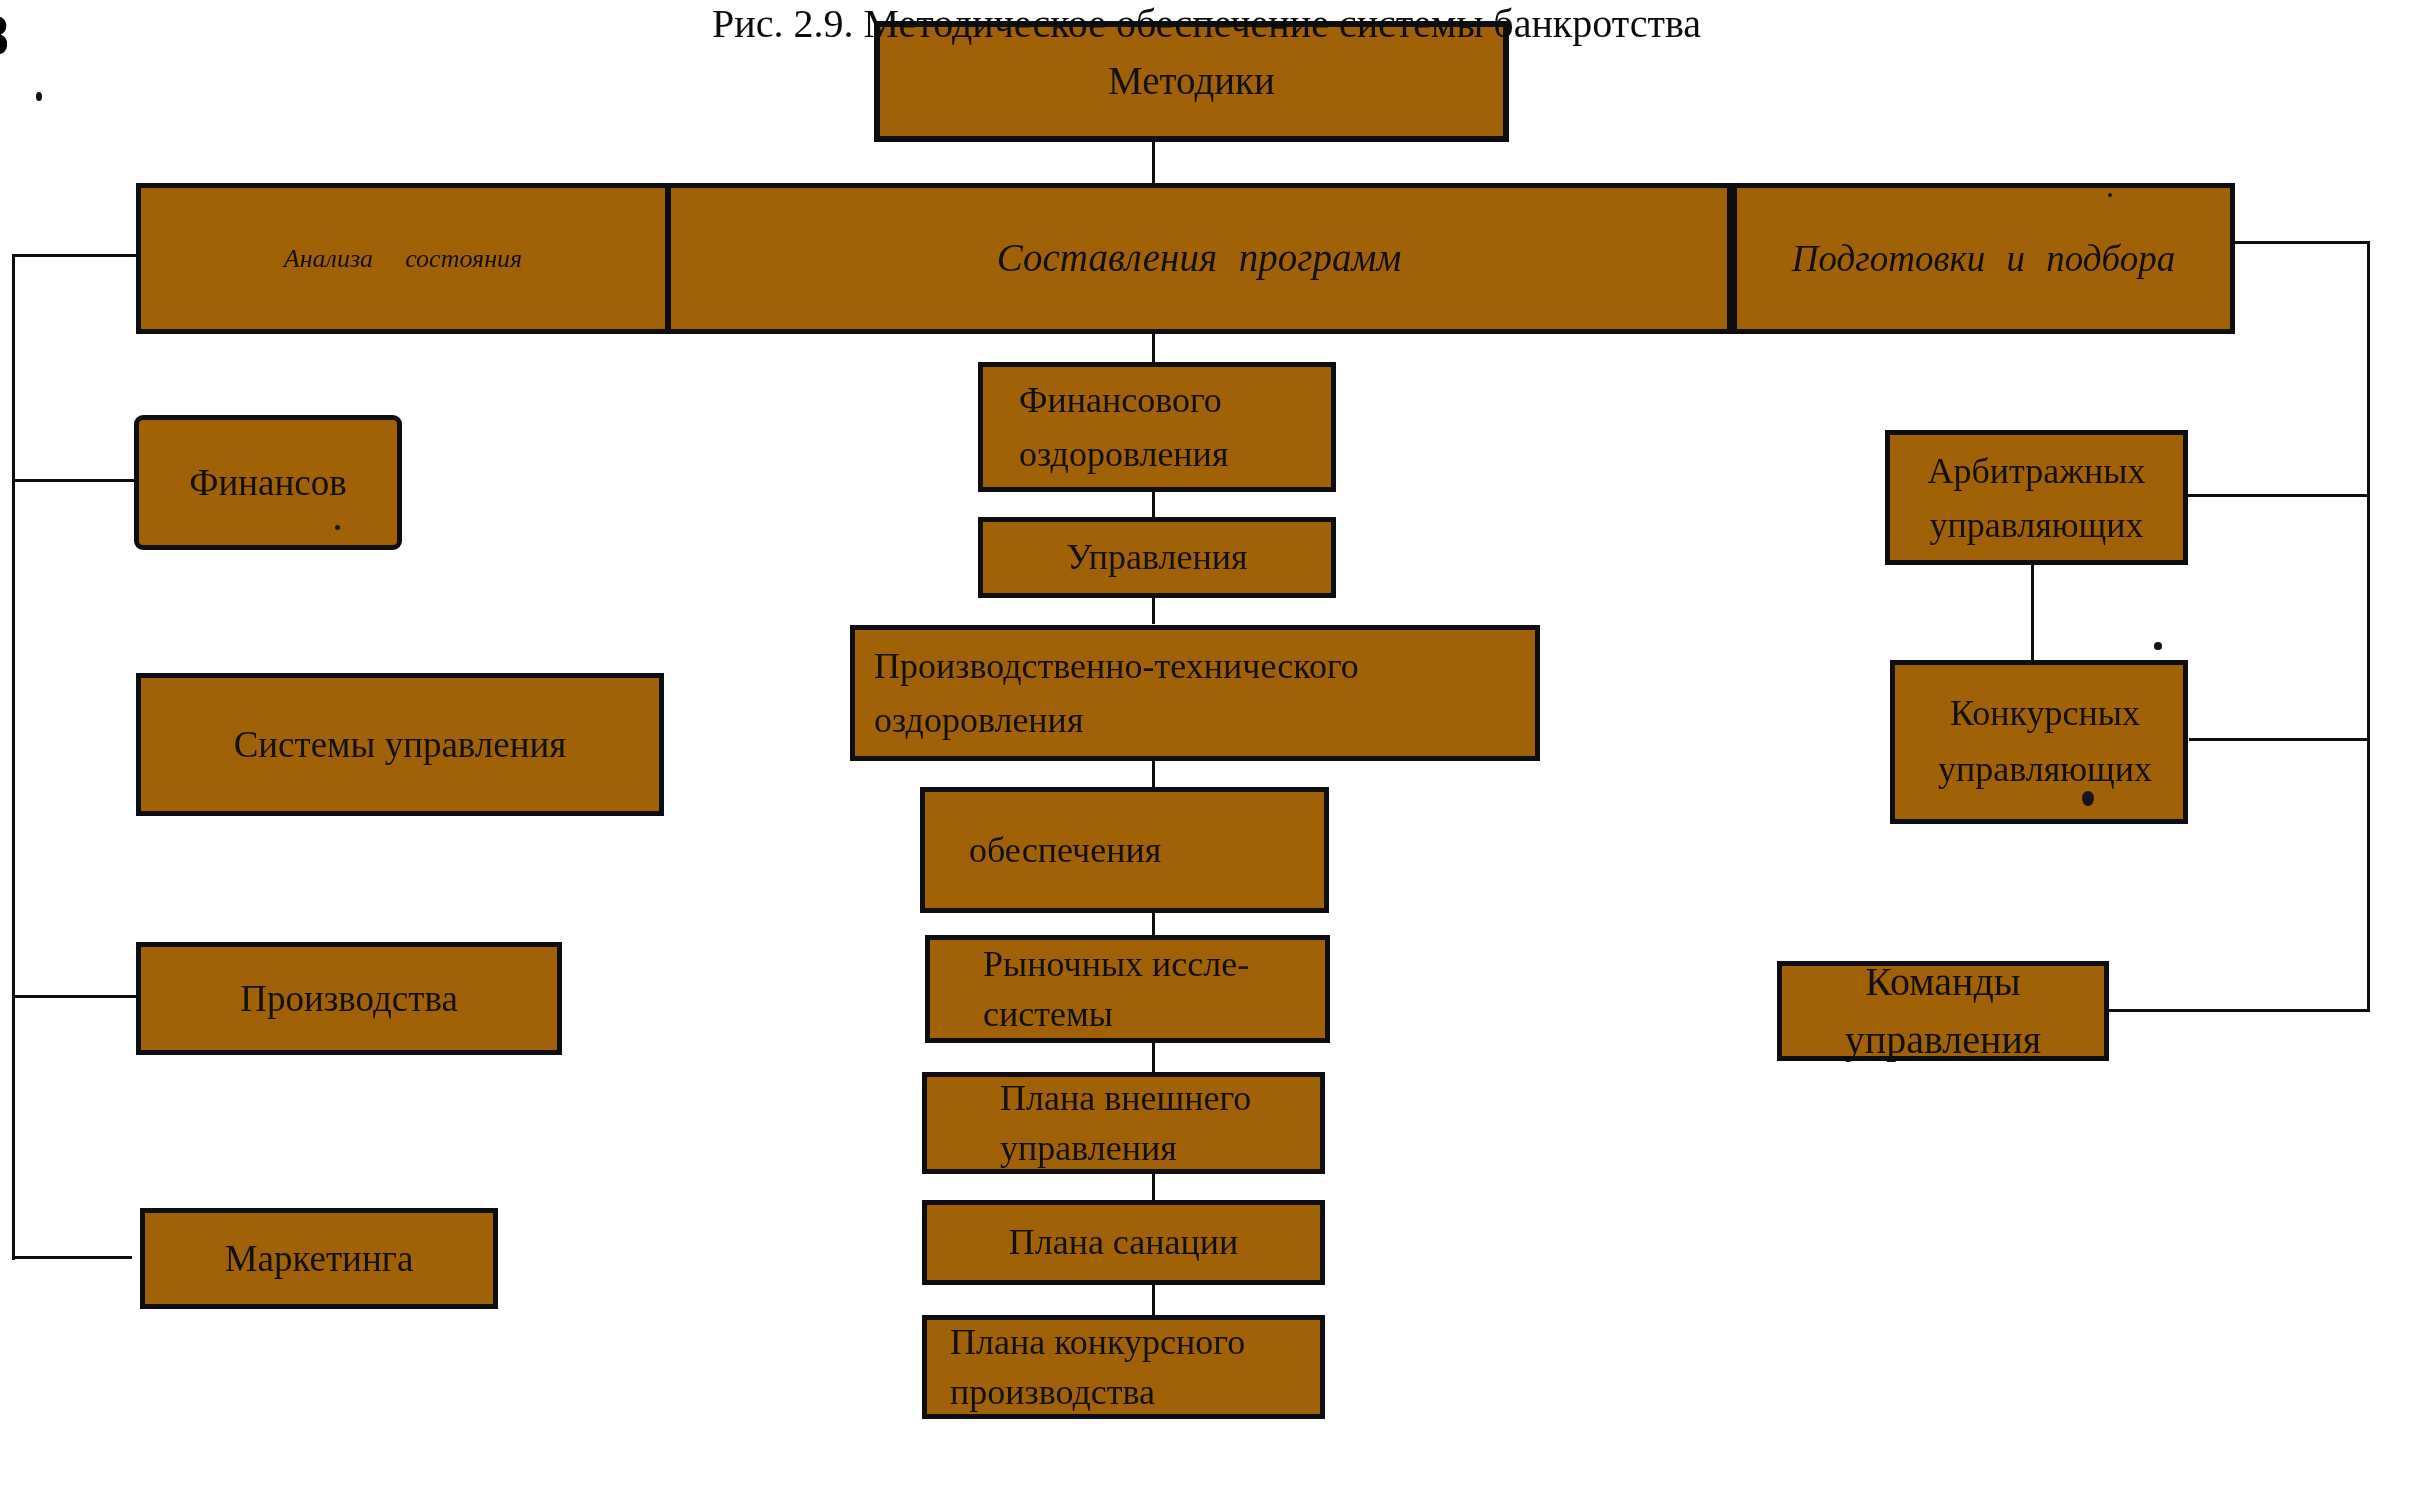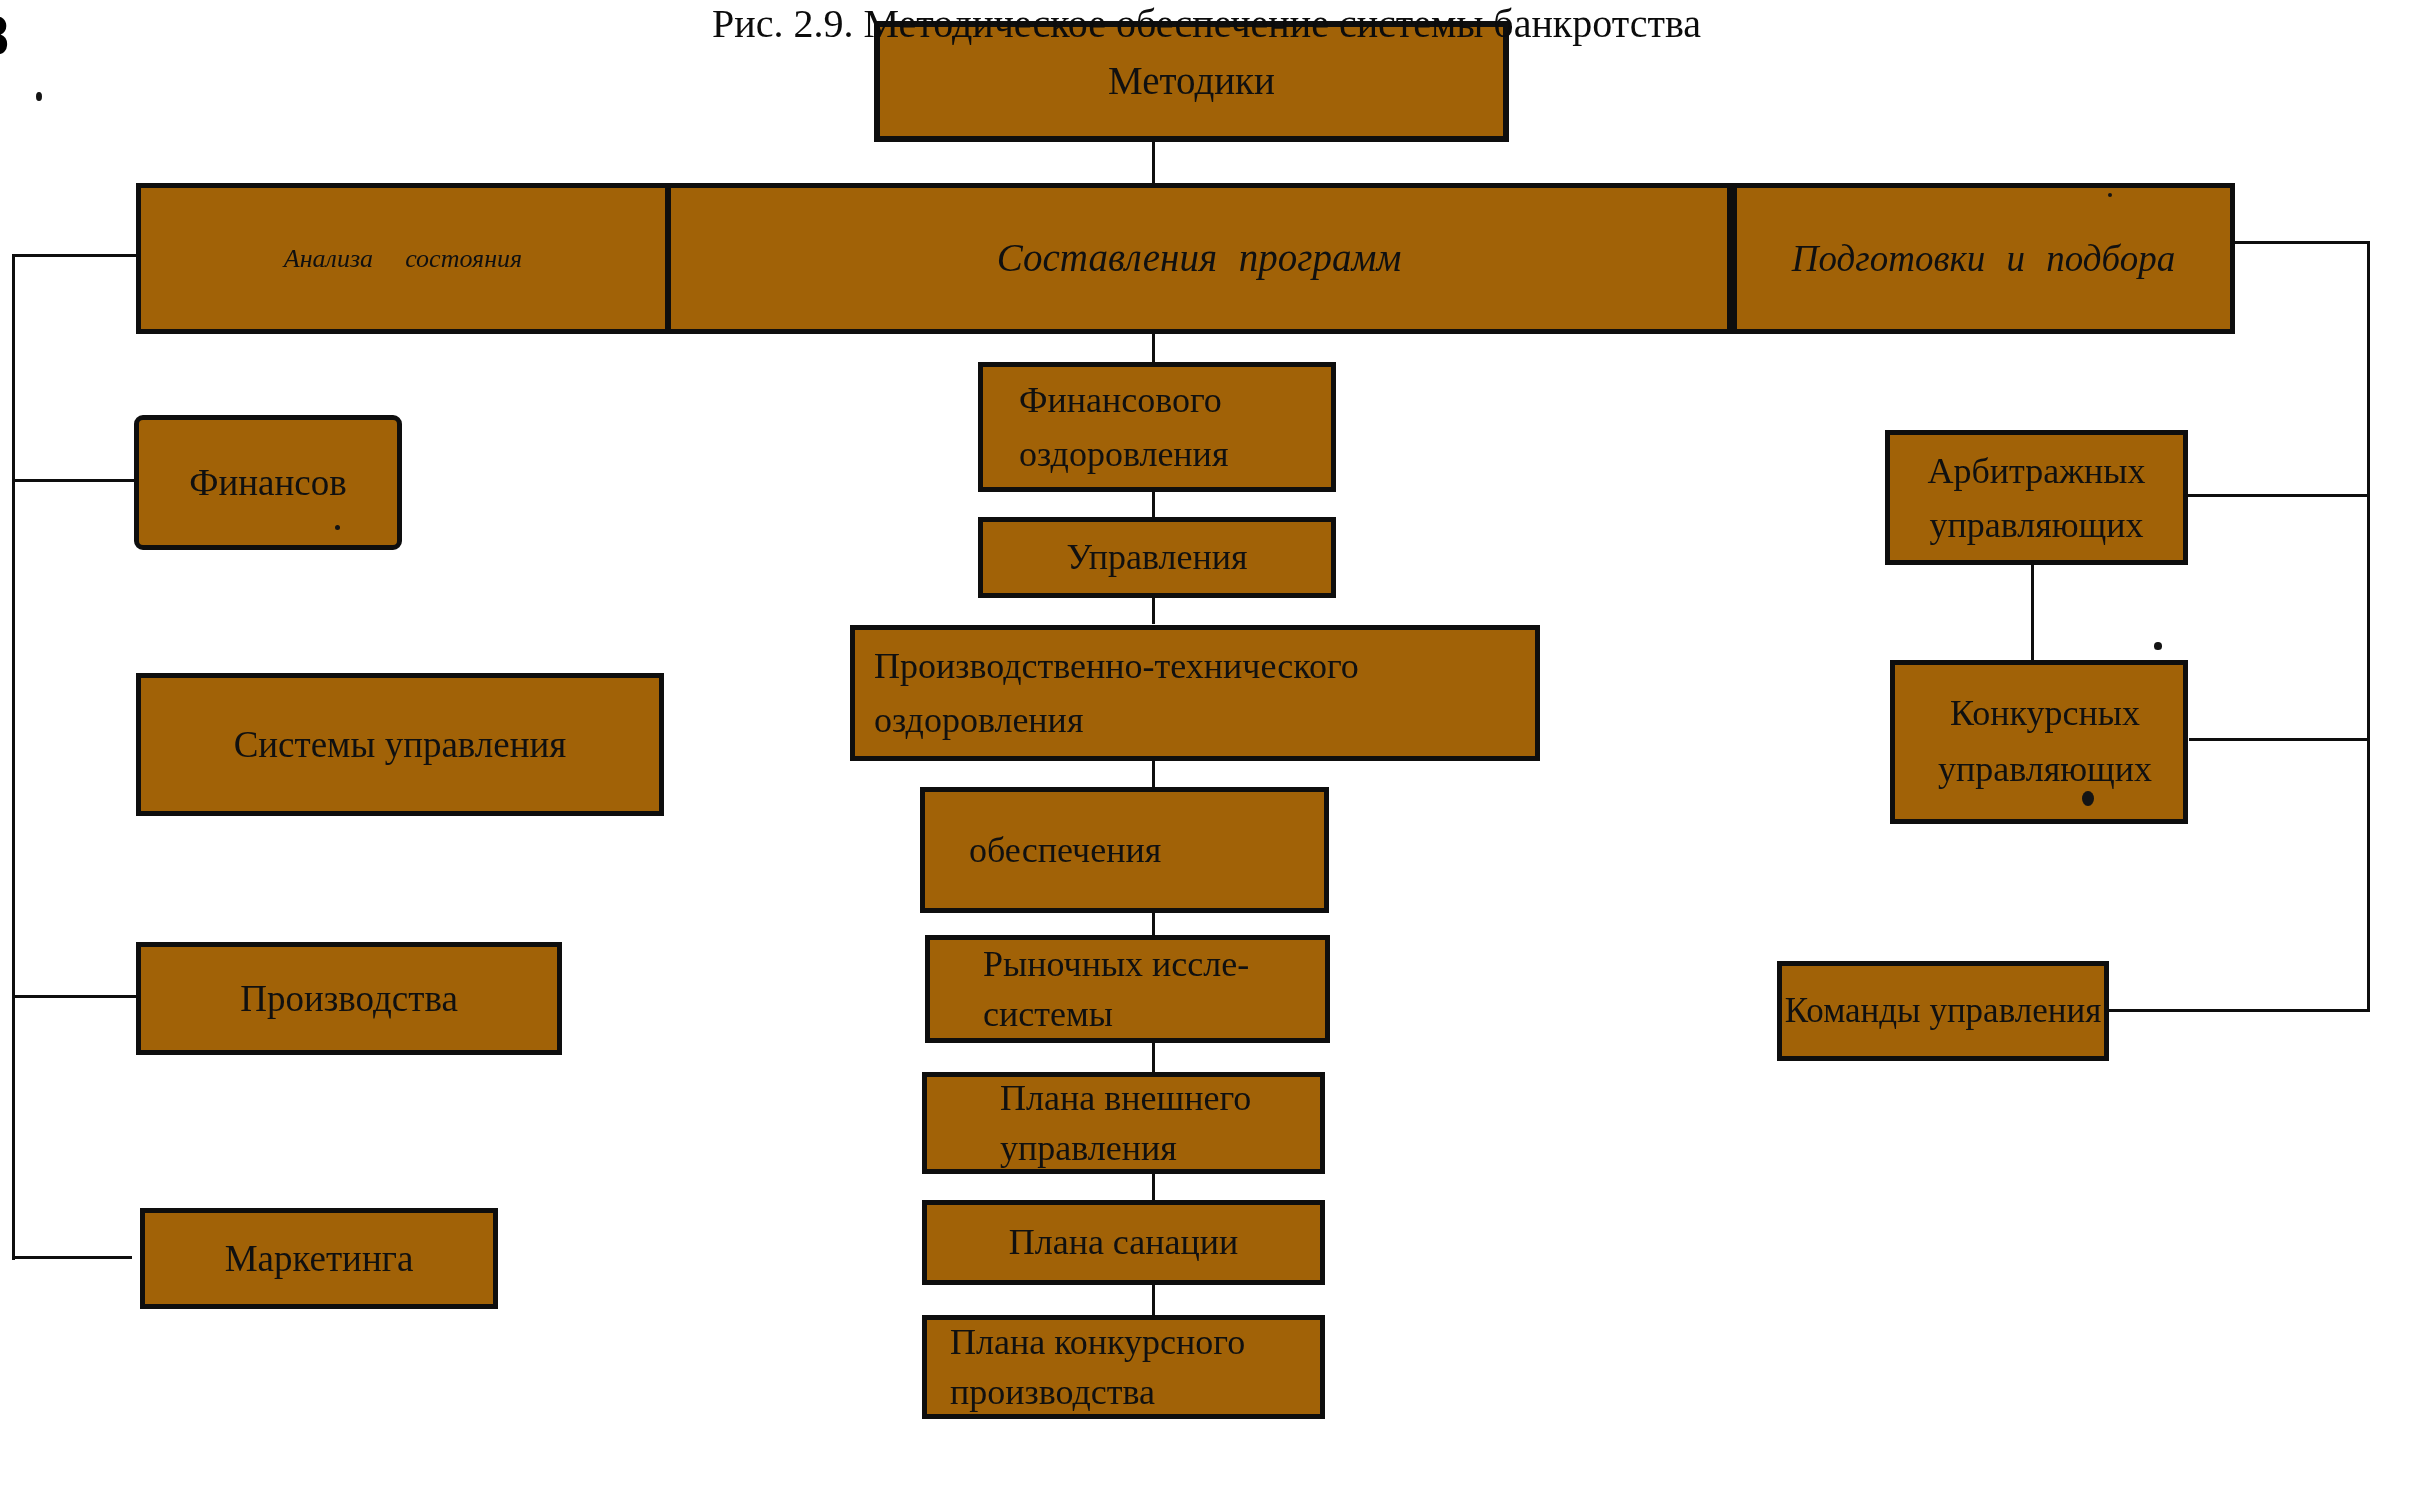--- a/index.html
+++ b/index.html
@@ -111,21 +111,21 @@
 </div>
 
 <div class="node" style="left:1885px; top:430px; width:303px; height:135px; font-size:36px; line-height:1.5;">
   <span class="ln">Арбитражных</span>
   <span class="ln">управляющих</span>
 </div>
 <div class="node" style="left:1890px; top:660px; width:298px; height:164px; font-size:36px; line-height:1.55;padding-left:12px;">
   <span class="ln">Конкурсных</span>
   <span class="ln">управляющих</span>
 </div>
-<div class="node" style="left:1777px; top:961px; width:332px; height:100px; font-size:35px;">
+<div class="node" style="left:1777px; top:961px; width:332px; height:100px; font-size:40px;">
   <span class="ln">Команды управления</span>
 </div>
 
 <div class="vline" style="left:1152px; top:142px; width:3.4px; height:41px;"></div>
 <div class="vline" style="left:1152px; top:334px; width:3.4px; height:28px;"></div>
 <div class="vline" style="left:1152px; top:492px; width:3.4px; height:25.6px;"></div>
 <div class="vline" style="left:1152px; top:598px; width:3.4px; height:26.4px;"></div>
 <div class="vline" style="left:1152px; top:761px; width:3.4px; height:25.6px;"></div>
 <div class="vline" style="left:1152px; top:913px; width:3.4px; height:22px;"></div>
 <div class="vline" style="left:1152px; top:1043px; width:3.4px; height:29px;"></div>

